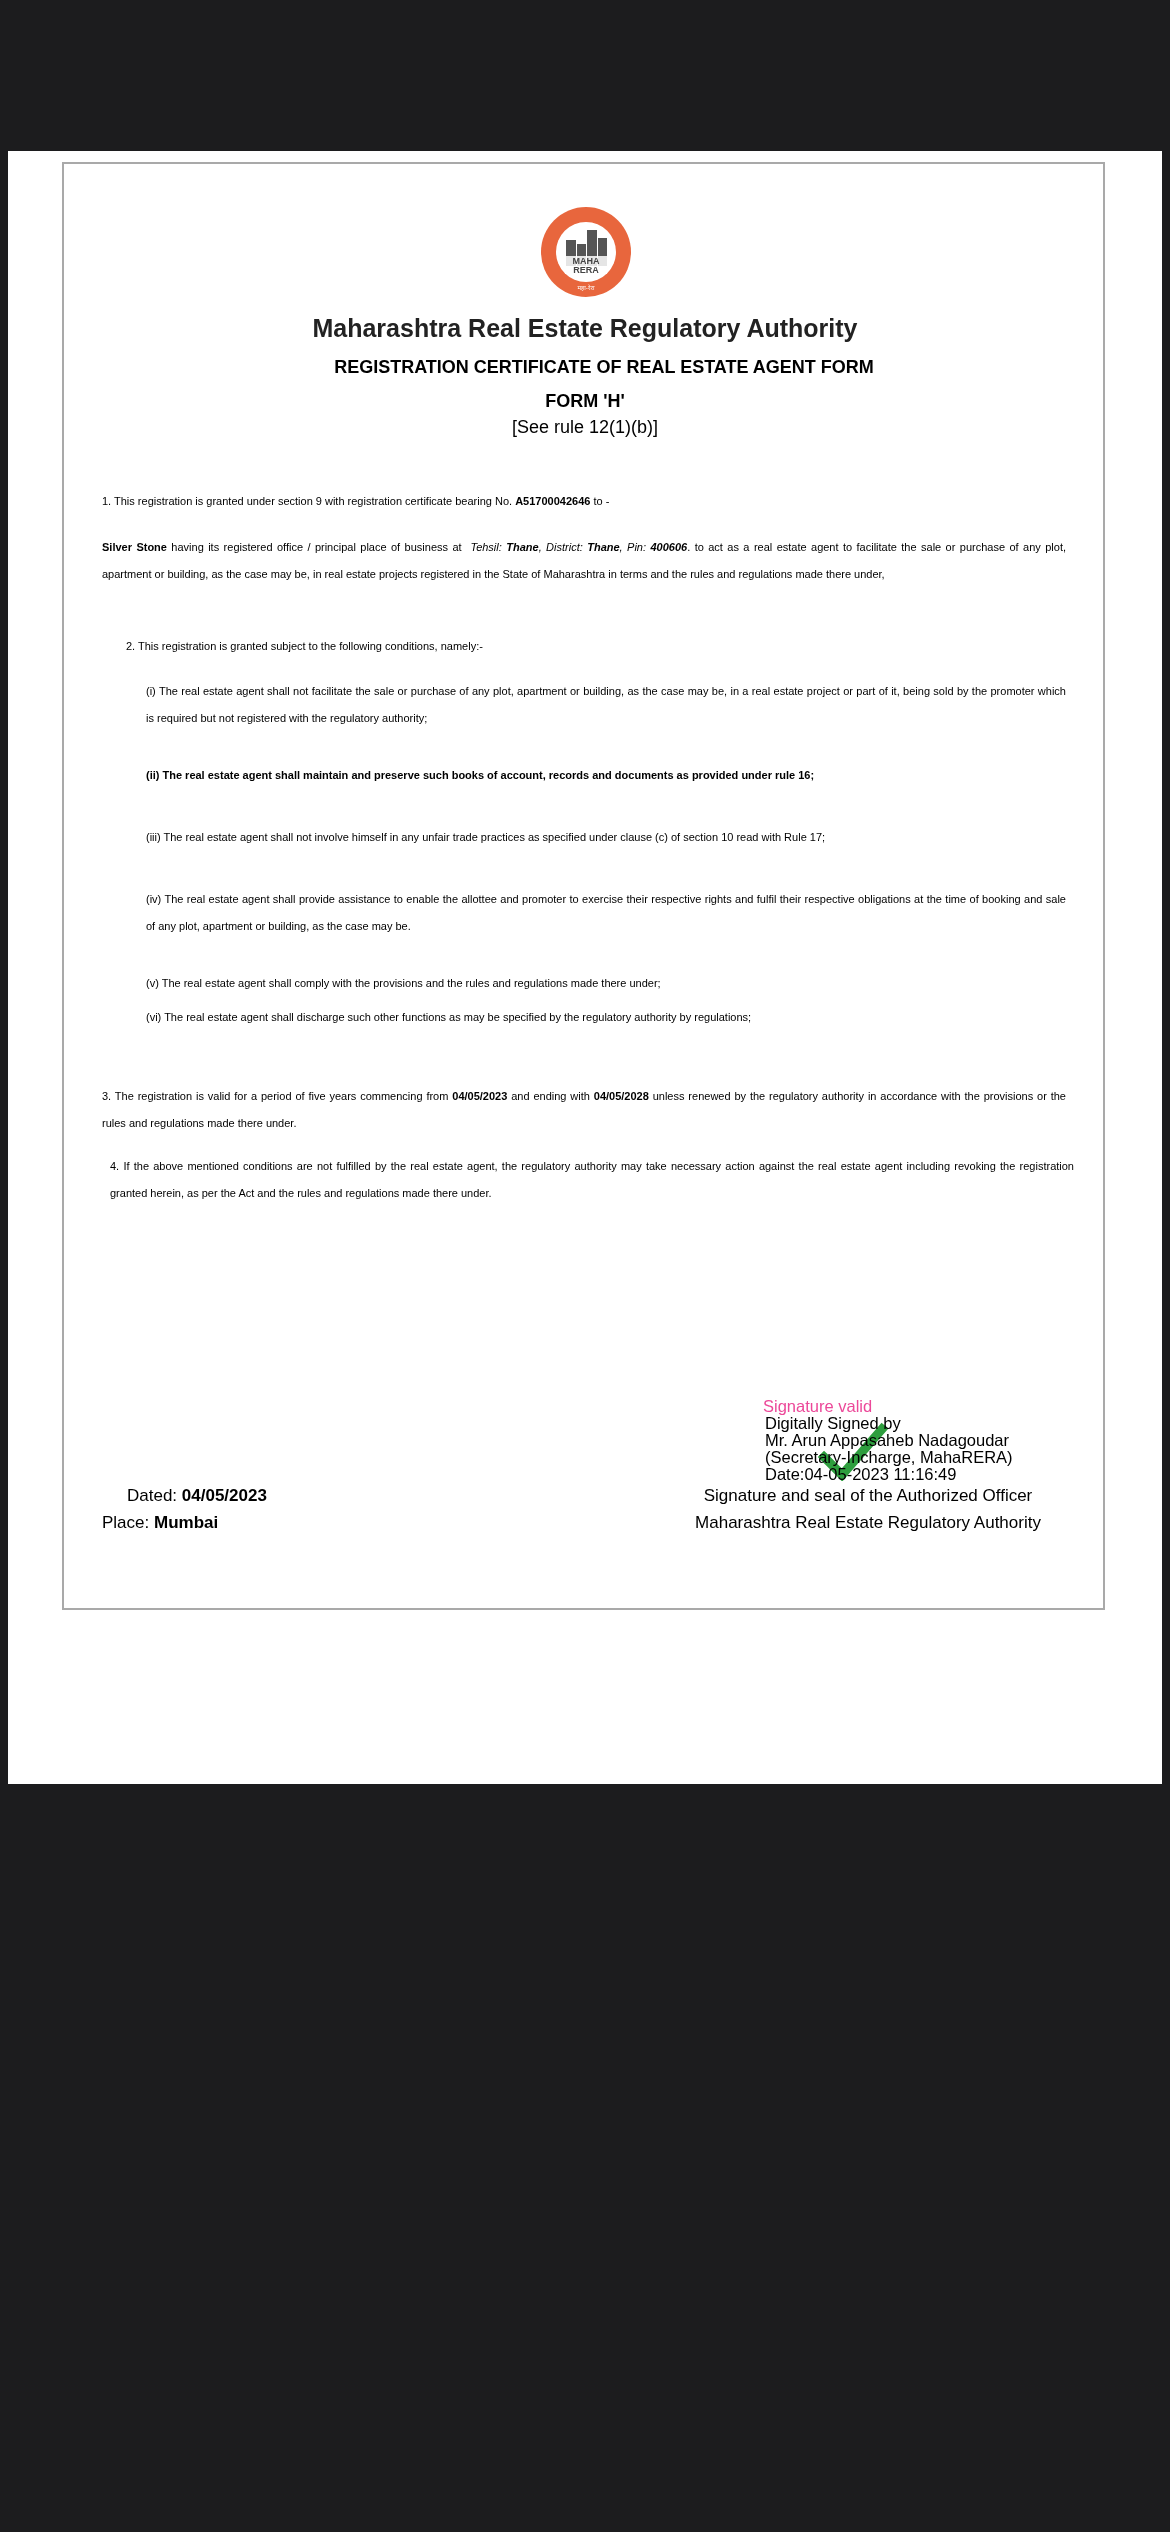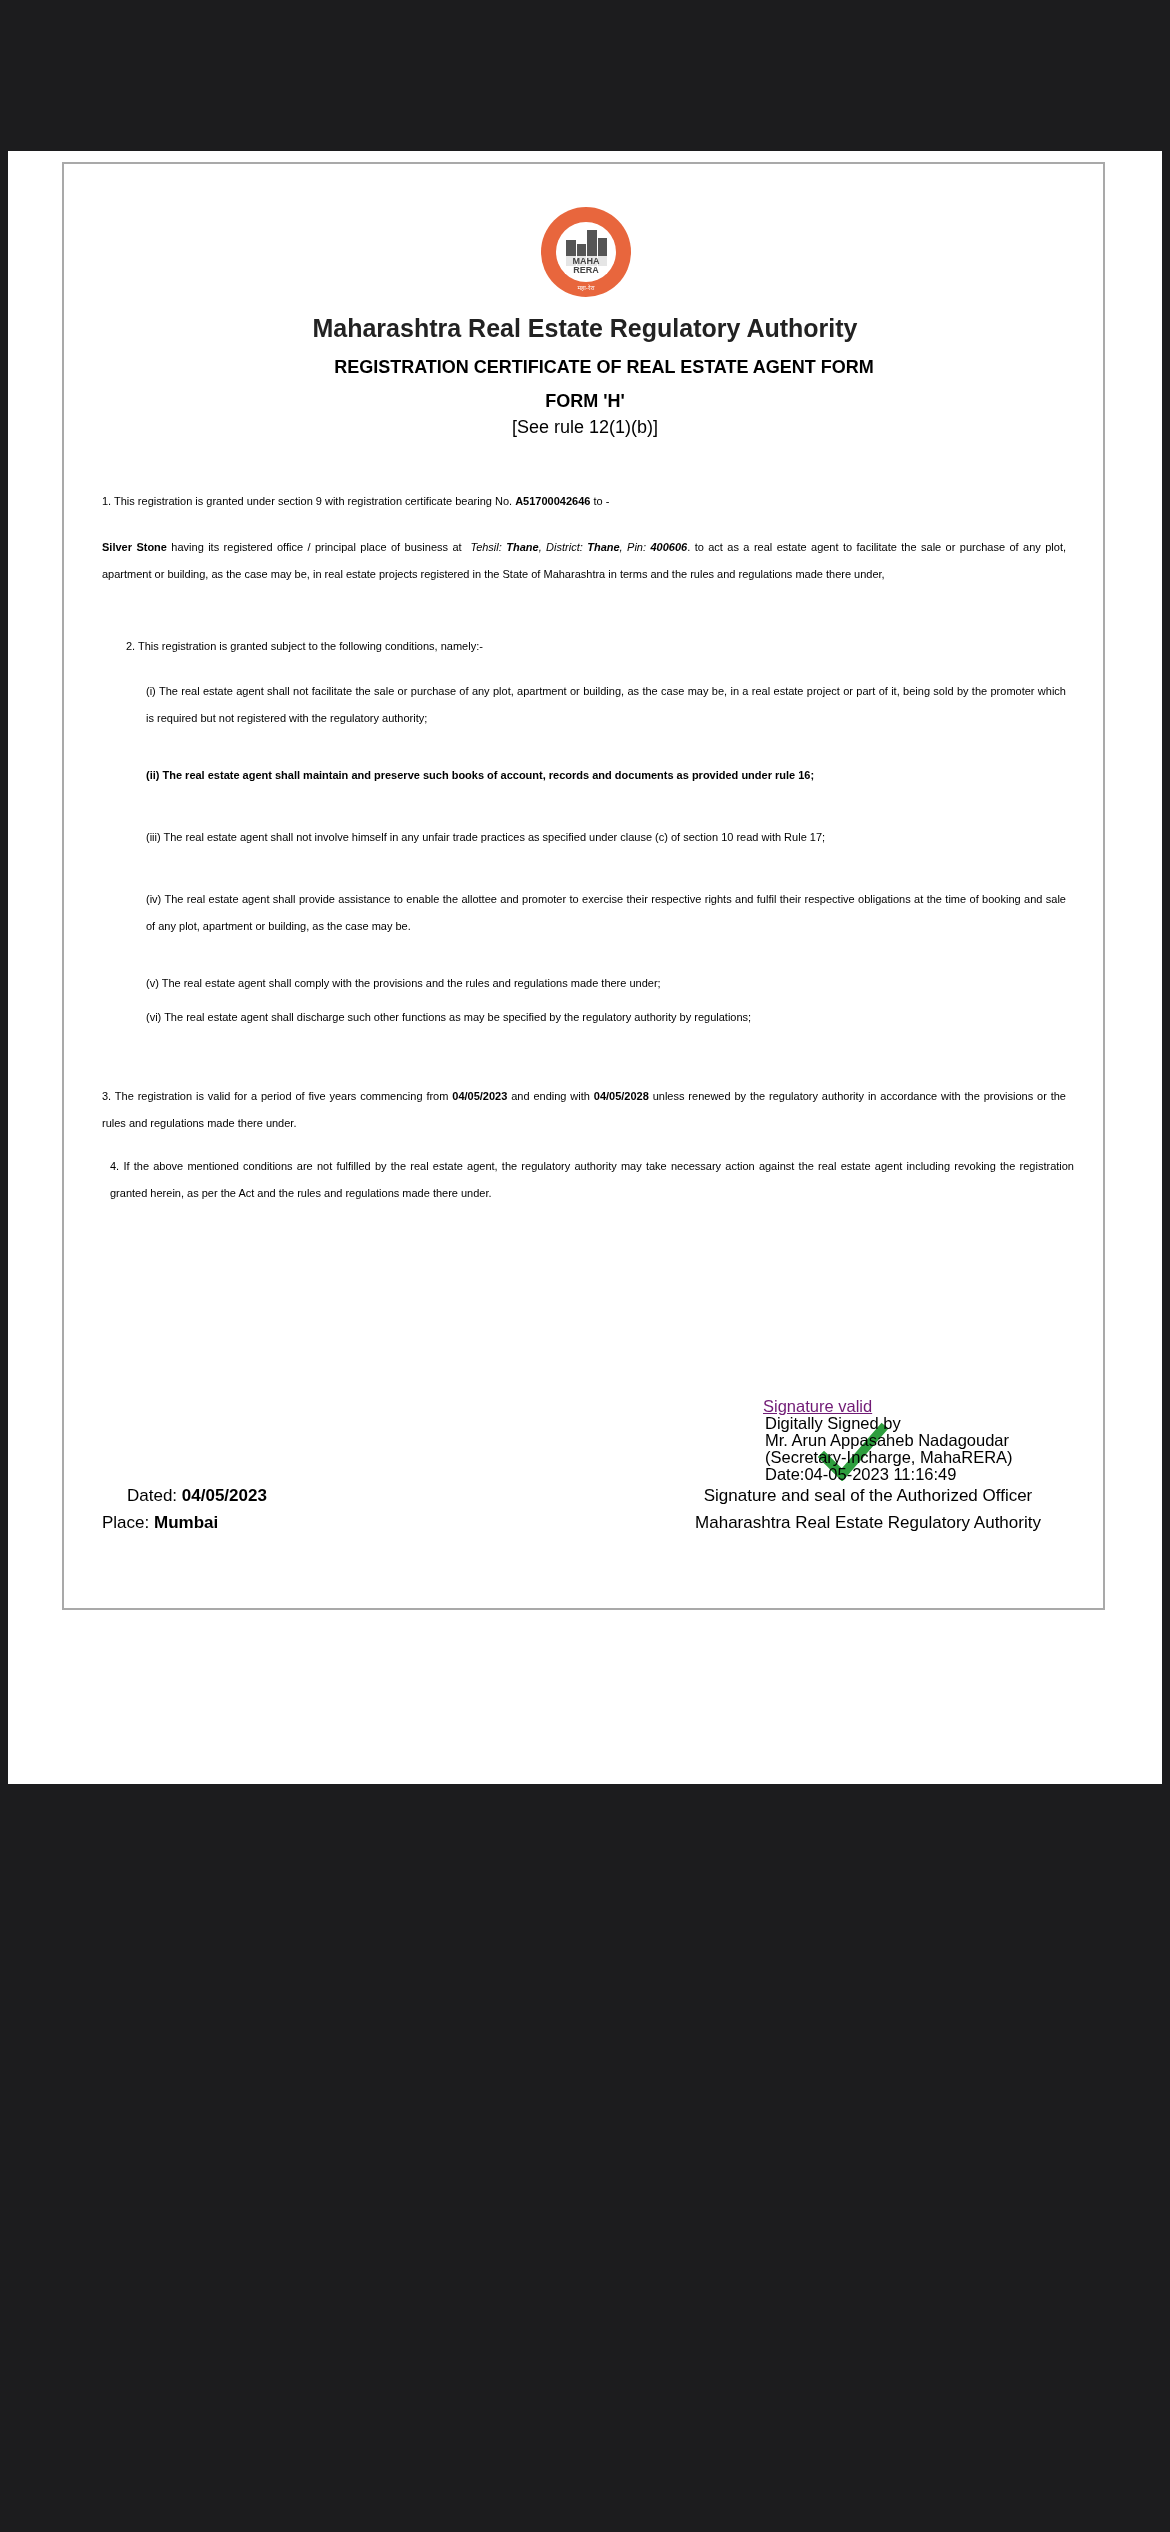--- a/index.html
+++ b/index.html
@@ -41,21 +41,21 @@
     position: absolute; left: 94px; width: 964px;
     font-size: 11px; line-height: 27px; text-align: justify;
   }
   .ind { left: 138px; width: 920px; }
   .b { font-weight: bold; }
   .i { font-style: italic; }
   .sig-block {
     position: absolute; left: 757px; top: 1247px; width: 300px;
     font-size: 16.5px; line-height: 17px;
   }
-  .sig-valid { color: #701a75; margin-left: -2px; text-decoration: underline; }
+  .sig-valid { color: #ec4899; margin-left: -2px; }
   .check {
     position: absolute; left: 810px; top: 1270px; width: 70px; height: 60px;
   }
   .footer-left { position: absolute; left: 94px; font-size: 17px; }
   .footer-right { position: absolute; left: 600px; width: 520px; text-align: center; font-size: 17px; }
 </style>
 </head>
 <body>
 
 <div class="page">

